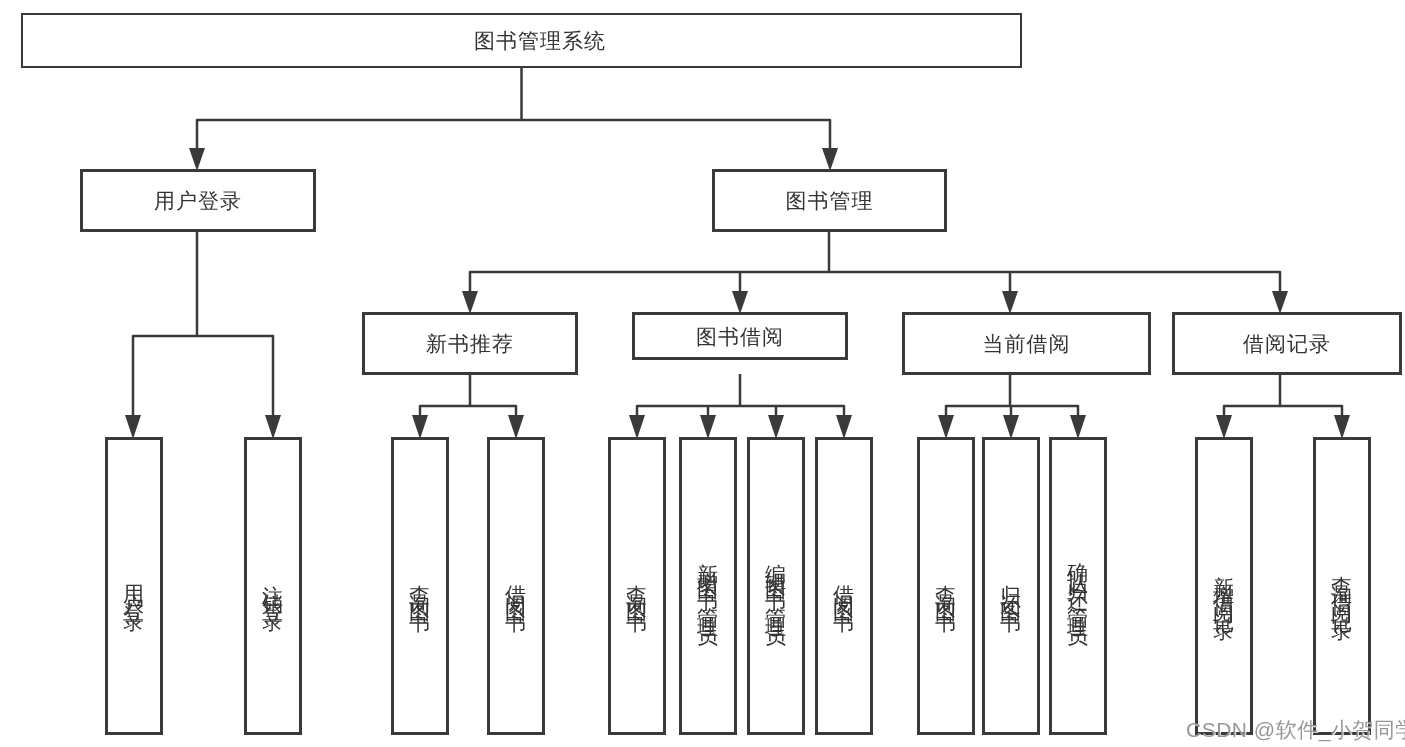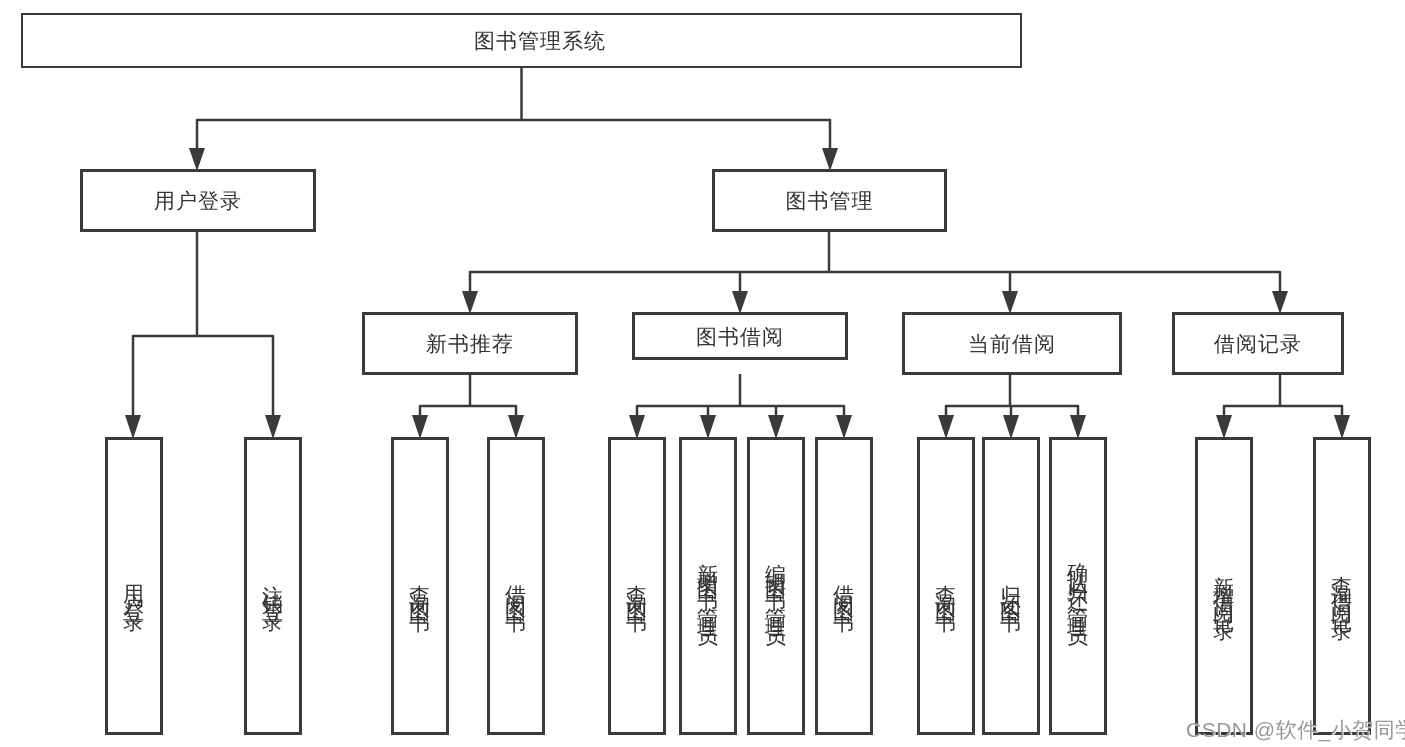--- a/index.html
+++ b/index.html
@@ -108,22 +108,22 @@
     </g>
   </svg>
 
   <div class="box hbox root-box" style="left:21px; top:13px; width:1001px; height:55px;padding-left:37px;">图书管理系统</div>
 
   <div class="box hbox" style="left:80px; top:169px; width:236px; height:63px;">用户登录</div>
   <div class="box hbox" style="left:362px; top:312px; width:216px; height:63px;">新书推荐</div>
 
   <div class="box hbox" style="left:712px; top:169px; width:235px; height:63px;">图书管理</div>
   <div class="box hbox" style="left:632px; top:312px; width:216px; height:48px;">图书借阅</div>
-  <div class="box hbox" style="left:902px; top:312px; width:220px; height:63px;">当前借阅</div>
-  <div class="box hbox" style="left:1172px; top:312px; width:172px; height:63px;">借阅记录</div>
+  <div class="box hbox" style="left:902px; top:312px; width:249px; height:63px;">当前借阅</div>
+  <div class="box hbox" style="left:1172px; top:312px; width:230px; height:63px;">借阅记录</div>
 
   <div class="box vbox" style="left:105px; top:437px; width:58px; height:298px;">用户登录</div>
   <div class="box vbox" style="left:244px; top:437px; width:58px; height:298px;">注销登录</div>
 
   <div class="box vbox" style="left:391px; top:437px; width:58px; height:298px;">查询图书</div>
   <div class="box vbox" style="left:487px; top:437px; width:58px; height:298px;">借阅图书</div>
 
   <div class="box vbox" style="left:608px; top:437px; width:58px; height:298px;">查询图书</div>
   <div class="box vbox" style="left:679px; top:437px; width:58px; height:298px;">新增图书（管理员）</div>
   <div class="box vbox" style="left:747px; top:437px; width:58px; height:298px;">编辑图书（管理员）</div>

